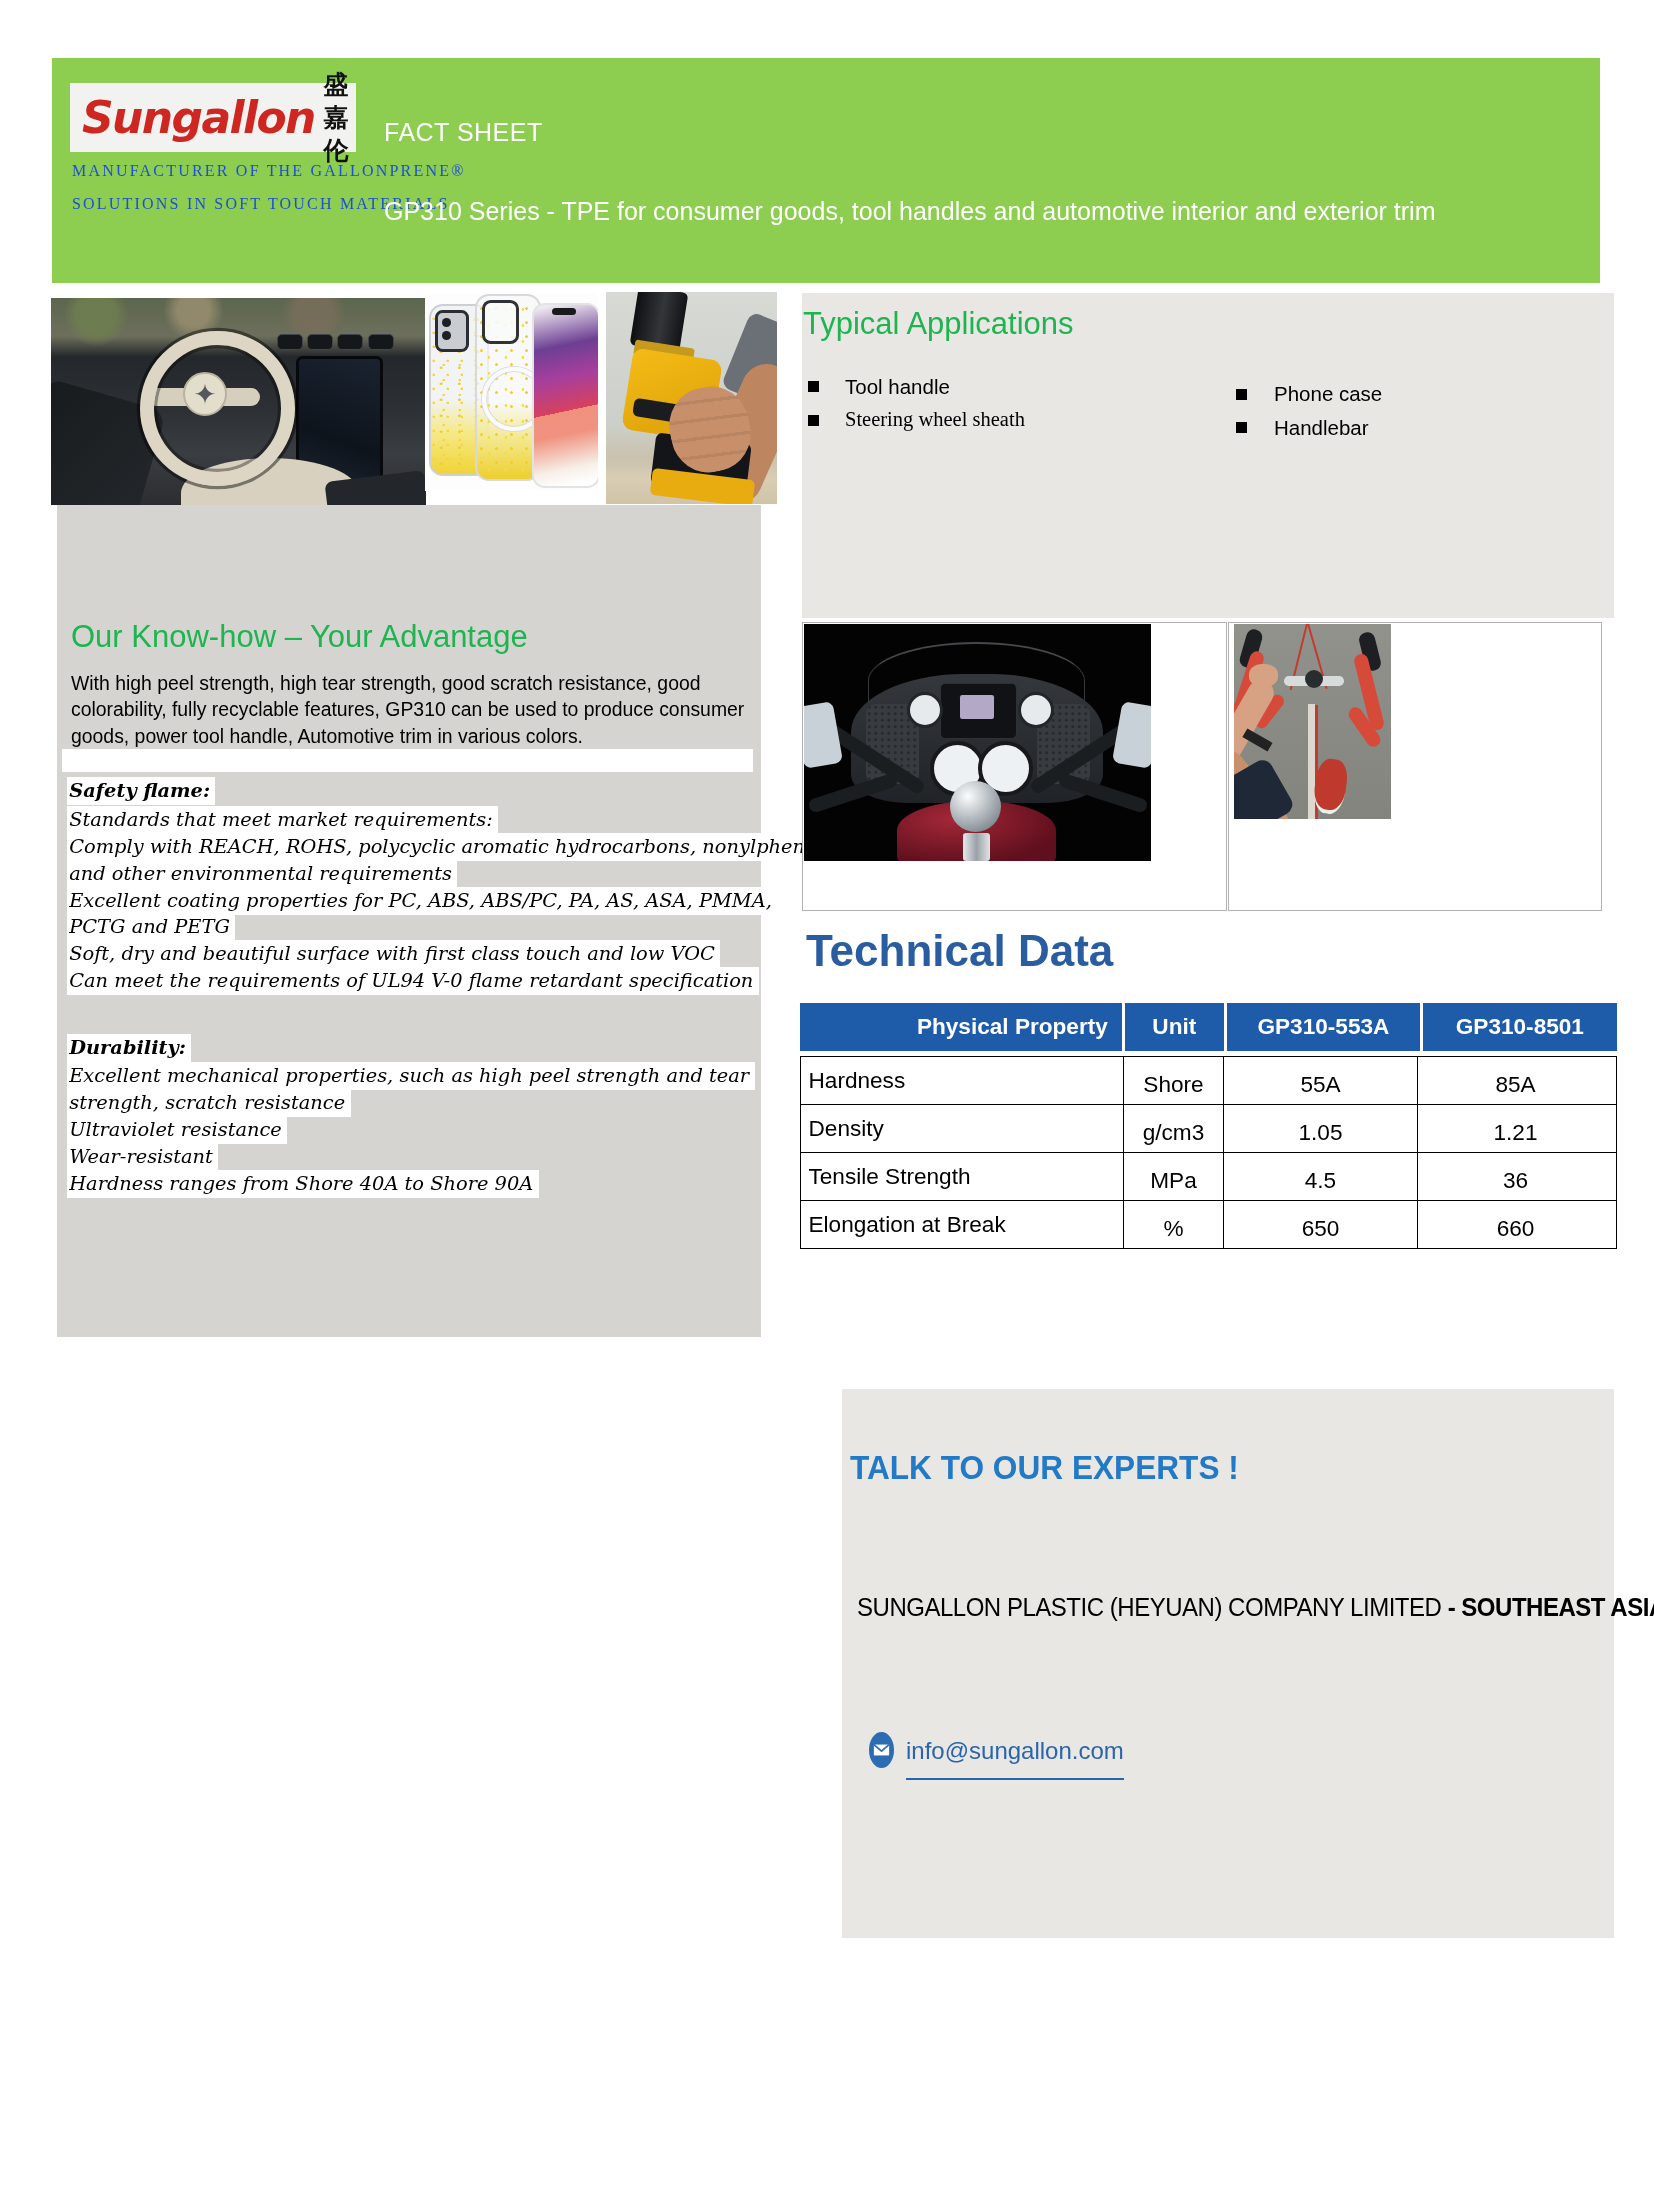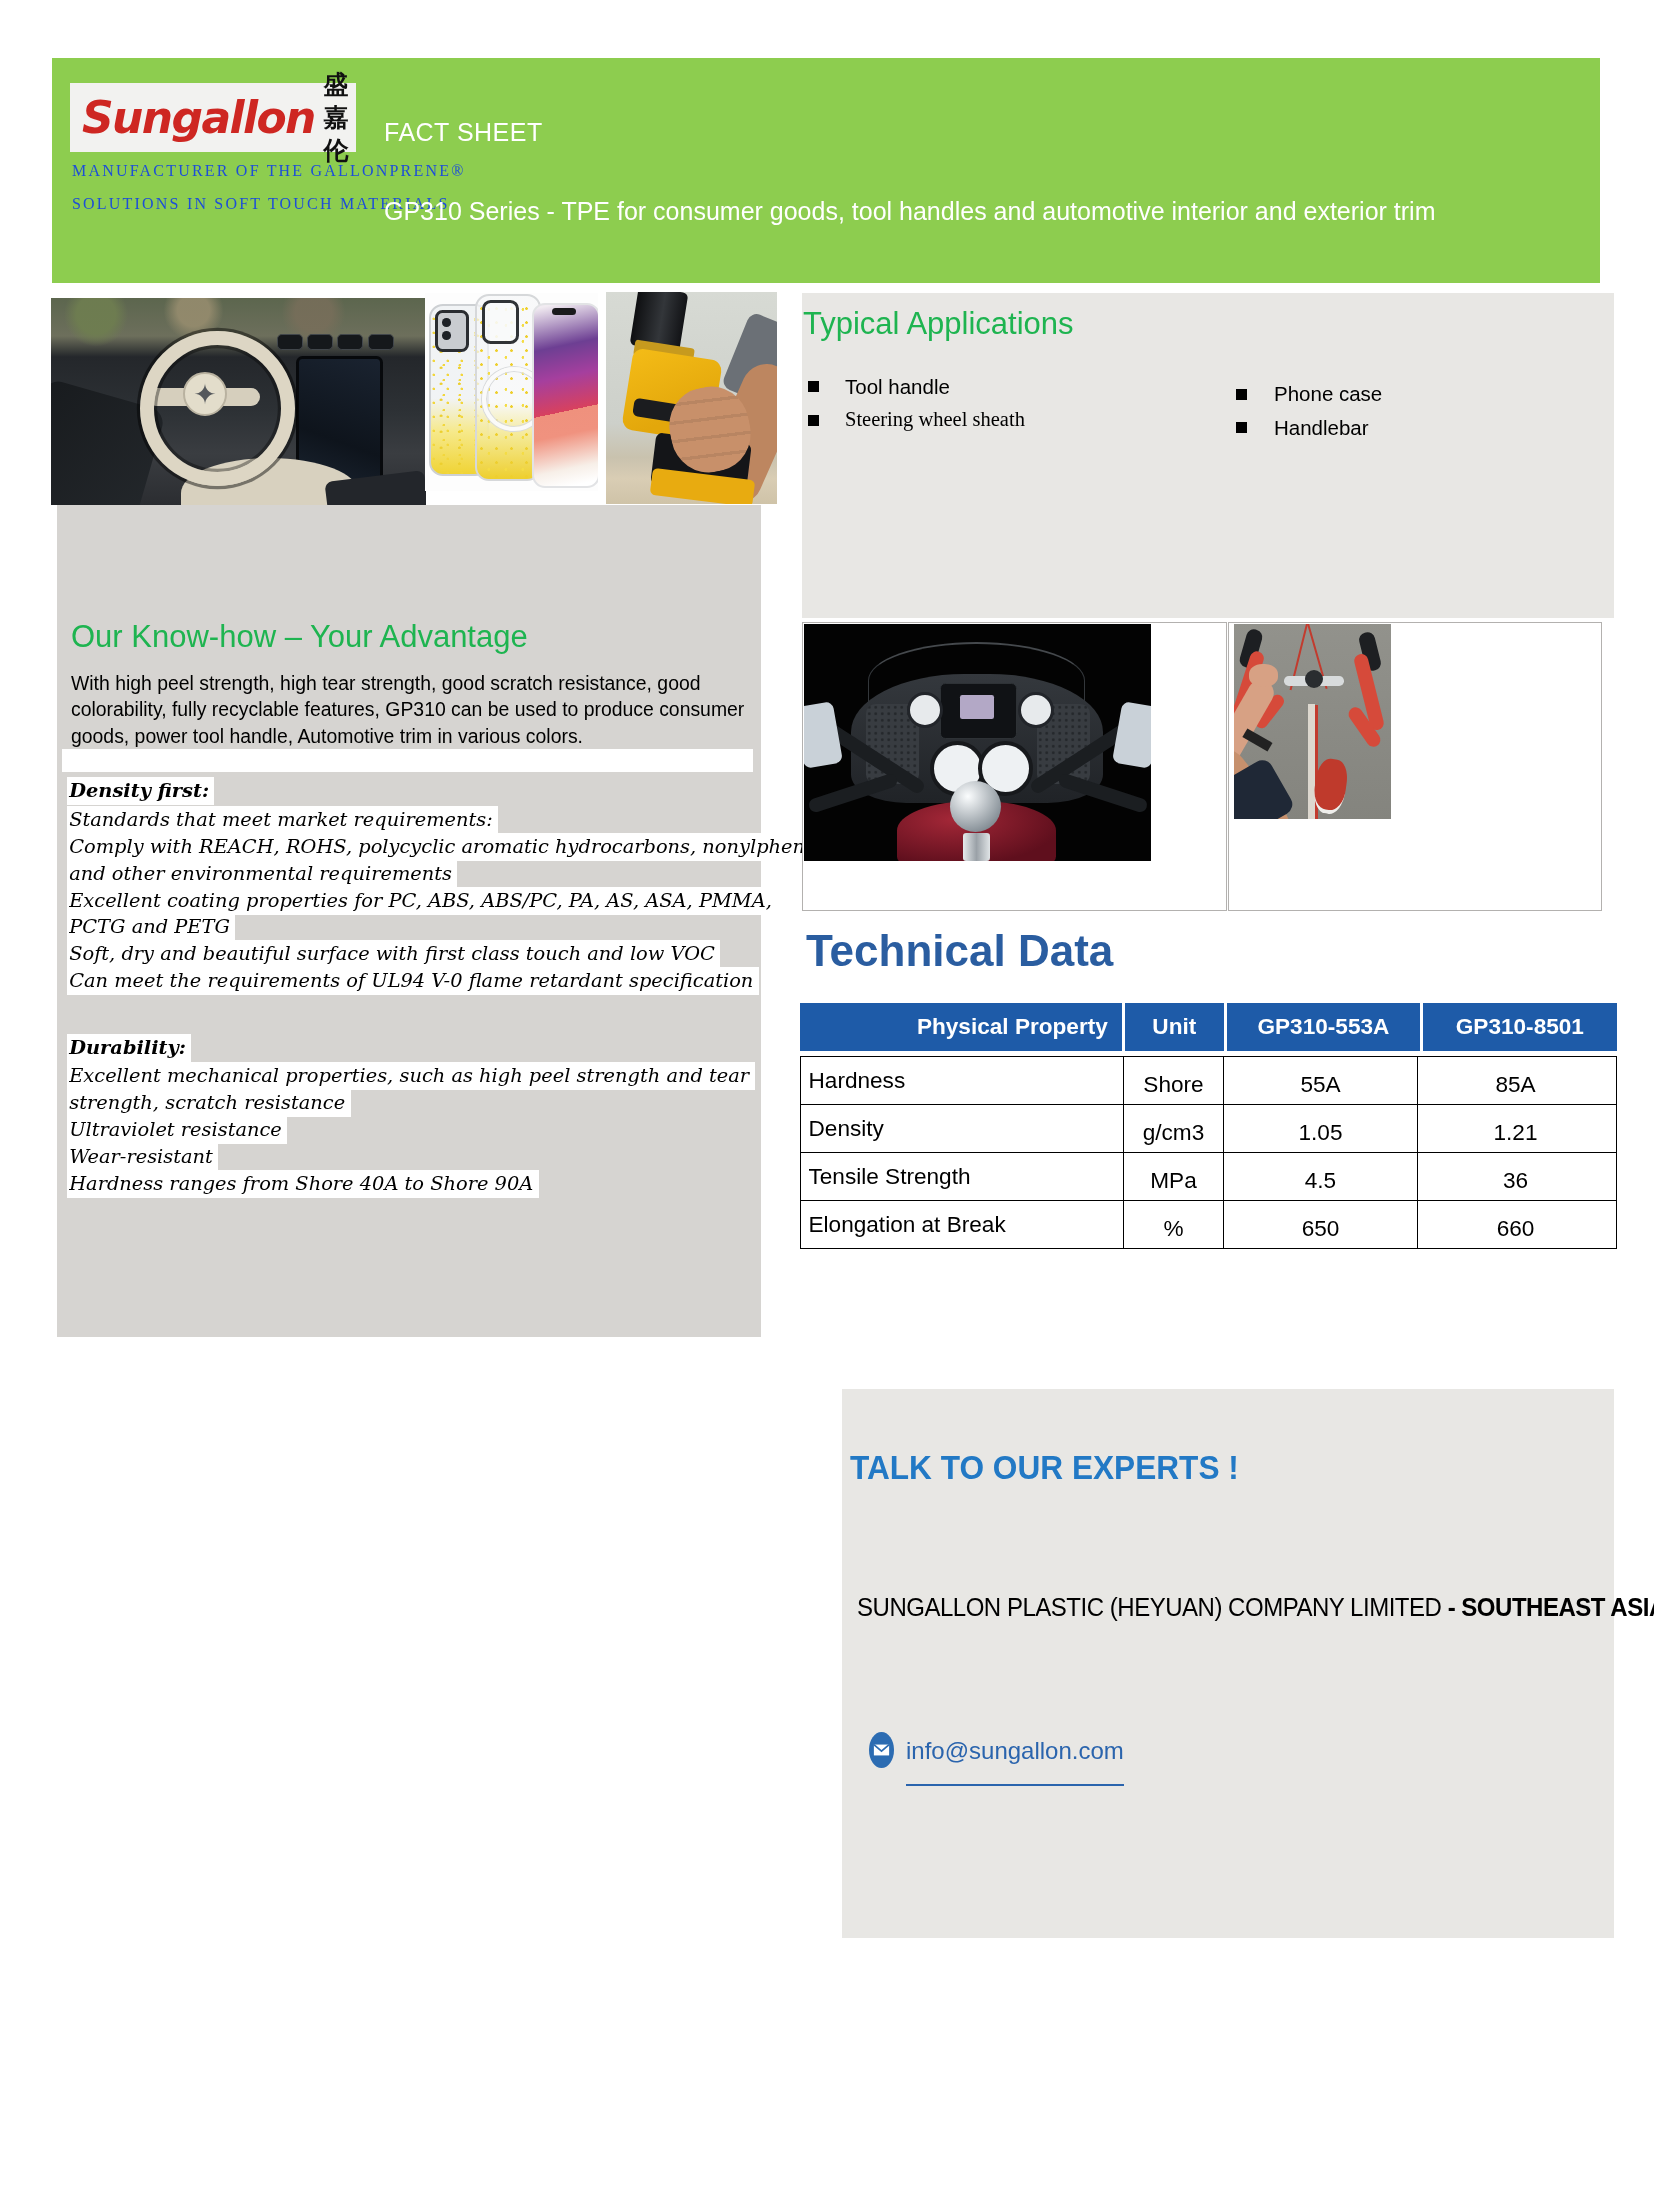--- a/index.html
+++ b/index.html
@@ -133,21 +133,21 @@
   .tr{display:flex;height:47px;border-bottom:1.6px solid #000;}
   .td{font-size:22.6px;display:flex;align-items:center;box-sizing:border-box;border-right:1.6px solid #000;}
   .td.c1{padding-left:7.5px;} .td.c2,.td.c3,.td.c4{justify-content:center;padding-top:7.5px;}
   .td.c4{border-right:none;}
   
   .contact-panel{left:842px;top:1389px;width:772px;height:549px;background:#e8e7e4;}
   .contact-title{left:850px;top:1448px;font-size:34px;font-weight:bold;color:#2279c5;transform:scaleX(.93);transform-origin:left;white-space:nowrap;letter-spacing:0;}
   .company-line{left:857px;top:1593px;font-size:25px;transform:scaleX(.96);transform-origin:left;white-space:nowrap;letter-spacing:-0.5px;}
   .company-region{font-weight:bold;margin-left:6.5px;}
   .email-icon{left:869px;top:1732px;width:25px;height:36px;}
-  .email-link{left:906px;top:1737px;font-size:24px;color:#2a64ad;text-decoration:none;border-bottom:2.2px solid #2a64ad;padding-bottom:19px;white-space:nowrap;}
+  .email-link{left:906px;top:1737px;font-size:24px;color:#2a64ad;text-decoration:none;border-bottom:2.2px solid #2a64ad;padding-bottom:13px;white-space:nowrap;}
 </style>
 </head>
 <body>
 
 <div class="abs header-green">
   <div class="abs logo-box">
     <span class="brand">Sungallon</span>
     <span class="brand-cjk">盛嘉伦</span>
   </div>
   <div class="abs tagline tag1">MANUFACTURER OF THE GALLONPRENE®</div>
@@ -204,21 +204,21 @@
 <div class="abs bullet" style="left:1236px;top:422px;"></div>
 <div class="abs app-item" style="left:1274px;top:416px;">Handlebar</div>
 
 <div class="abs kh-panel"></div>
 <div class="abs sect-title kh-title">Our Know-how – Your Advantage</div>
 <div class="abs intro-line il0">With high peel strength, high tear strength, good scratch resistance, good</div>
 <div class="abs intro-line il1">colorability, fully recyclable features, GP310 can be used to produce consumer</div>
 <div class="abs intro-line il2">goods, power tool handle, Automotive trim in various colors.</div>
 <div class="abs white-strip"></div>
 
-<div class="abs script-line sf"><span class="script-bold">Density first:</span></div>
+<div class="abs script-line sf"><span class="script-bold">Safety flame:</span></div>
 <div class="abs script-line s0"><span>Standards that meet market requirements:</span></div>
 <div class="abs script-line s1"><span>Comply with REACH, ROHS, polycyclic aromatic hydrocarbons, nonylphenol</span></div>
 <div class="abs script-line s2"><span>and other environmental requirements</span></div>
 <div class="abs script-line s3"><span>Excellent coating properties for PC, ABS, ABS/PC, PA, AS, ASA, PMMA,</span></div>
 <div class="abs script-line s4"><span>PCTG and PETG</span></div>
 <div class="abs script-line s5"><span>Soft, dry and beautiful surface with first class touch and low VOC</span></div>
 <div class="abs script-line s6"><span>Can meet the requirements of UL94 V-0 flame retardant specification</span></div>
 
 <div class="abs script-line df"><span class="script-bold">Durability:</span></div>
 <div class="abs script-line d0"><span>Excellent mechanical properties, such as high peel strength and tear</span></div>

